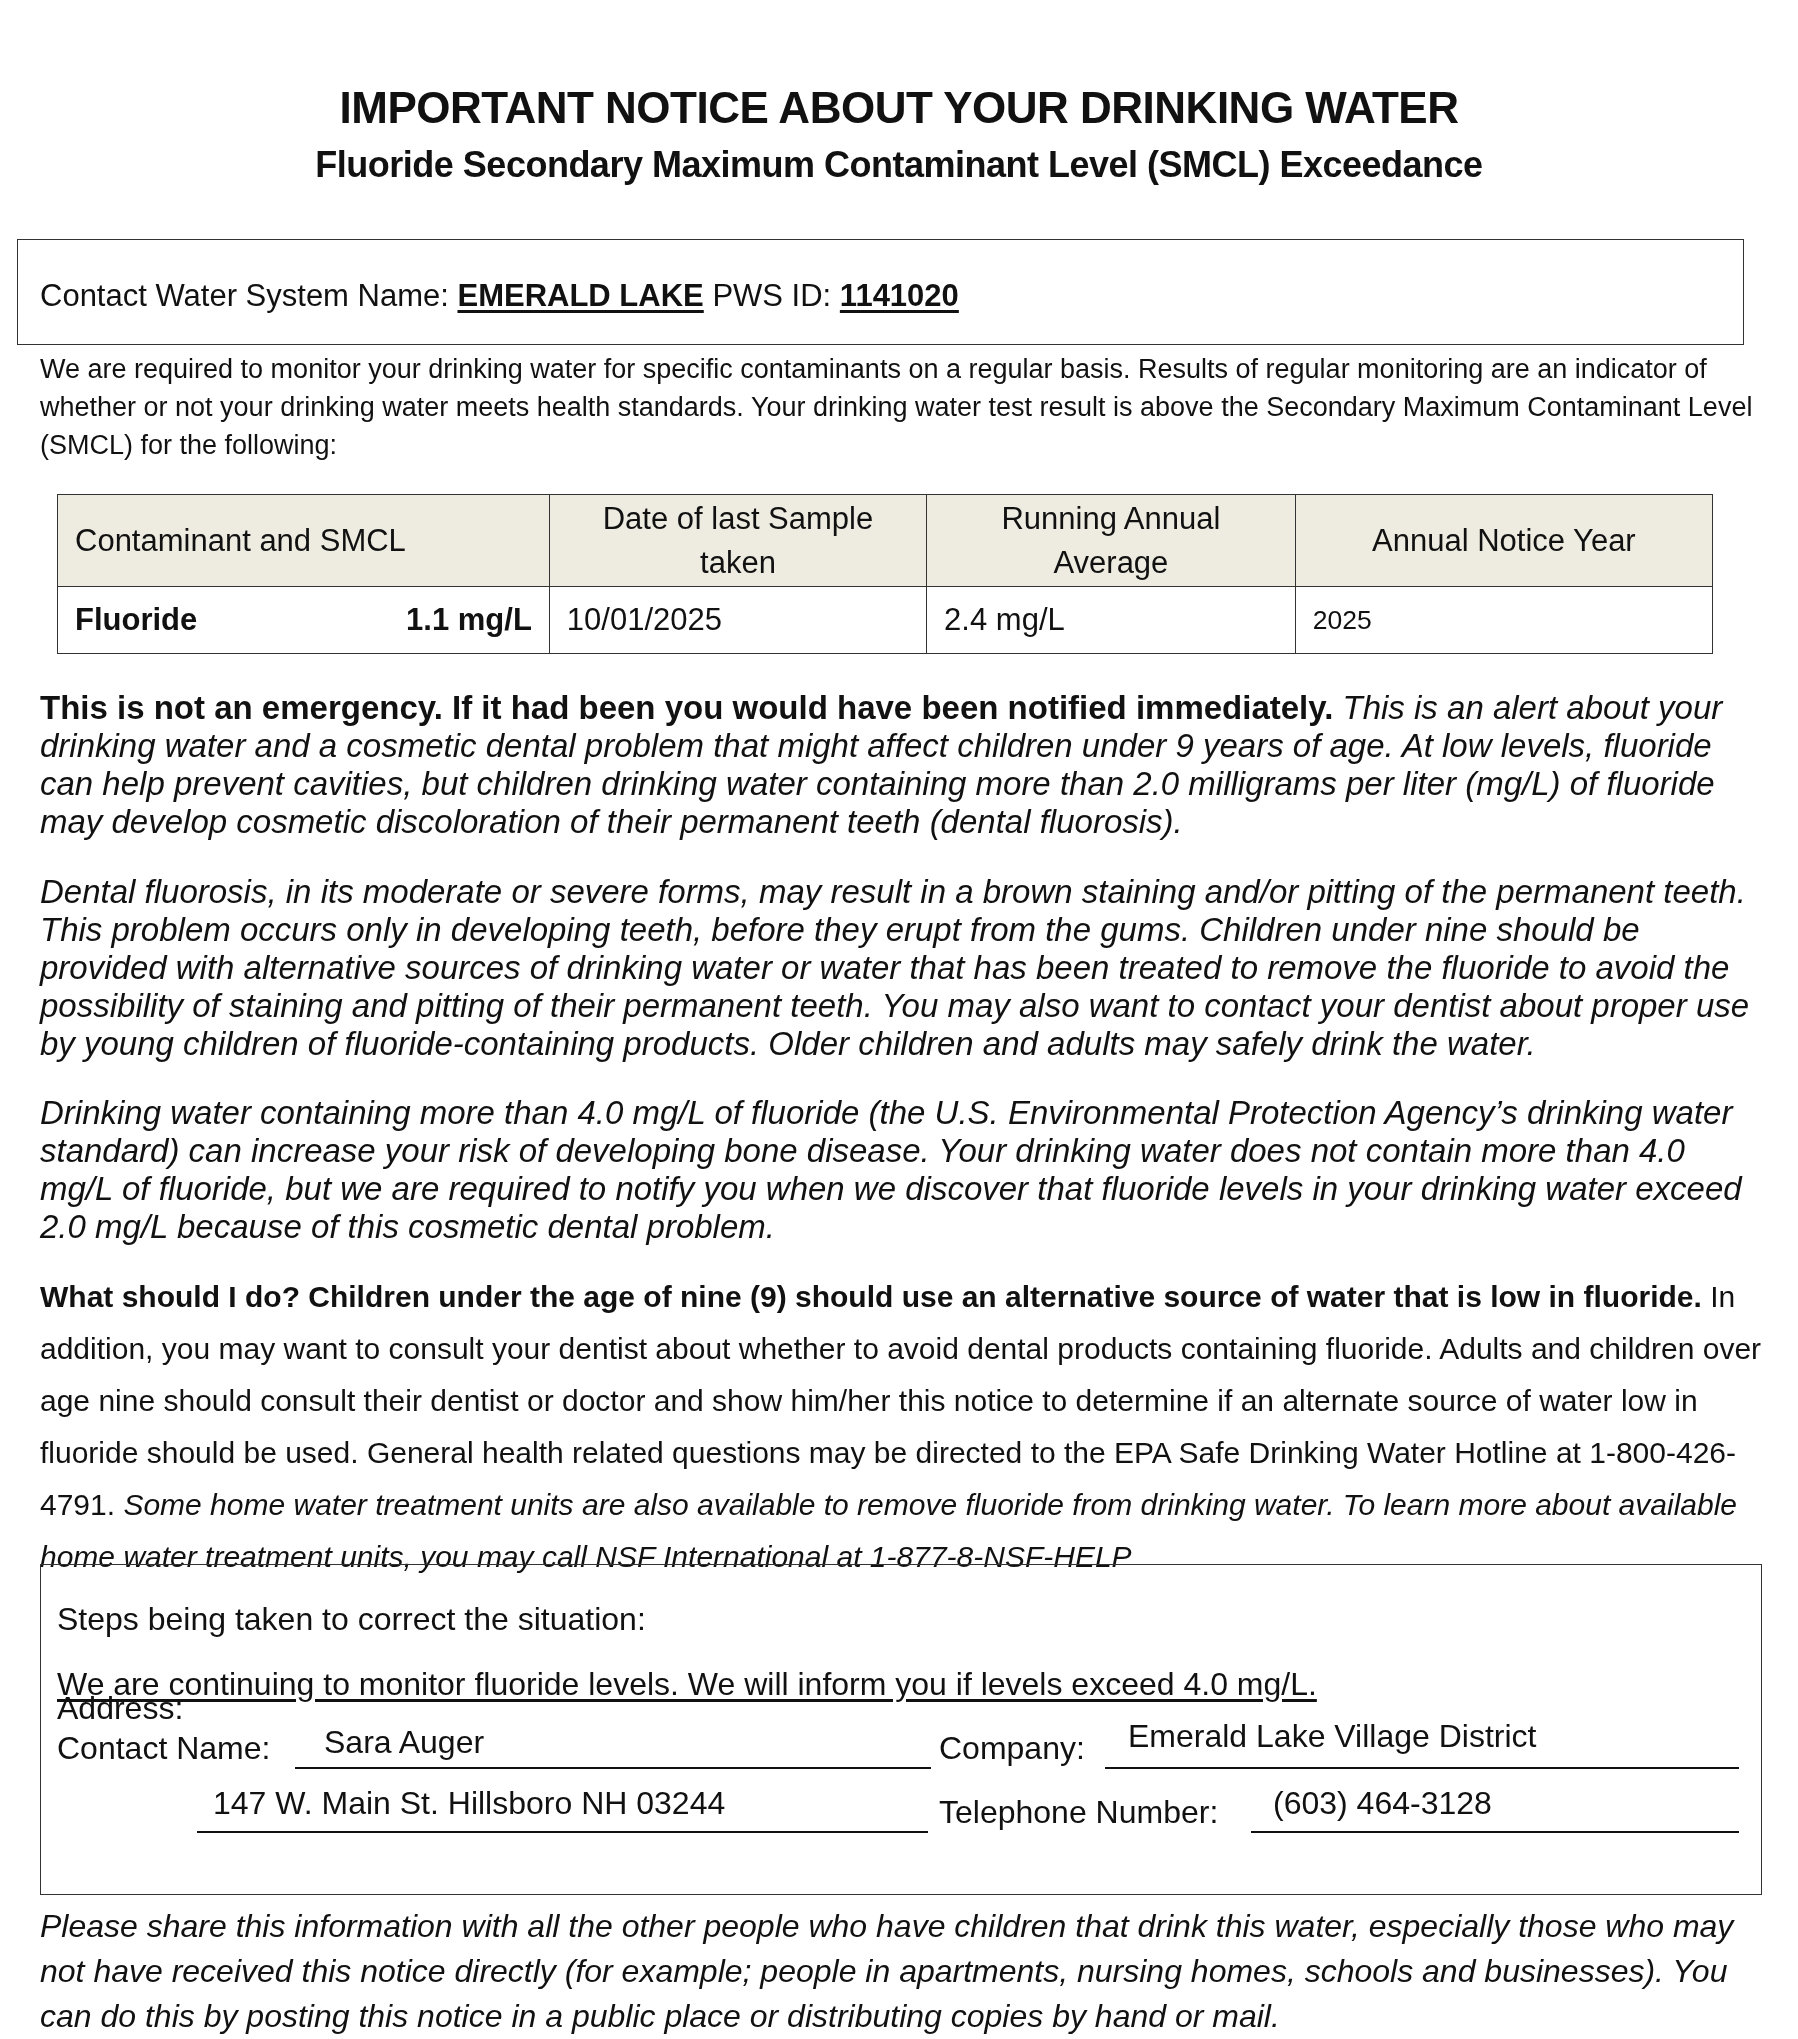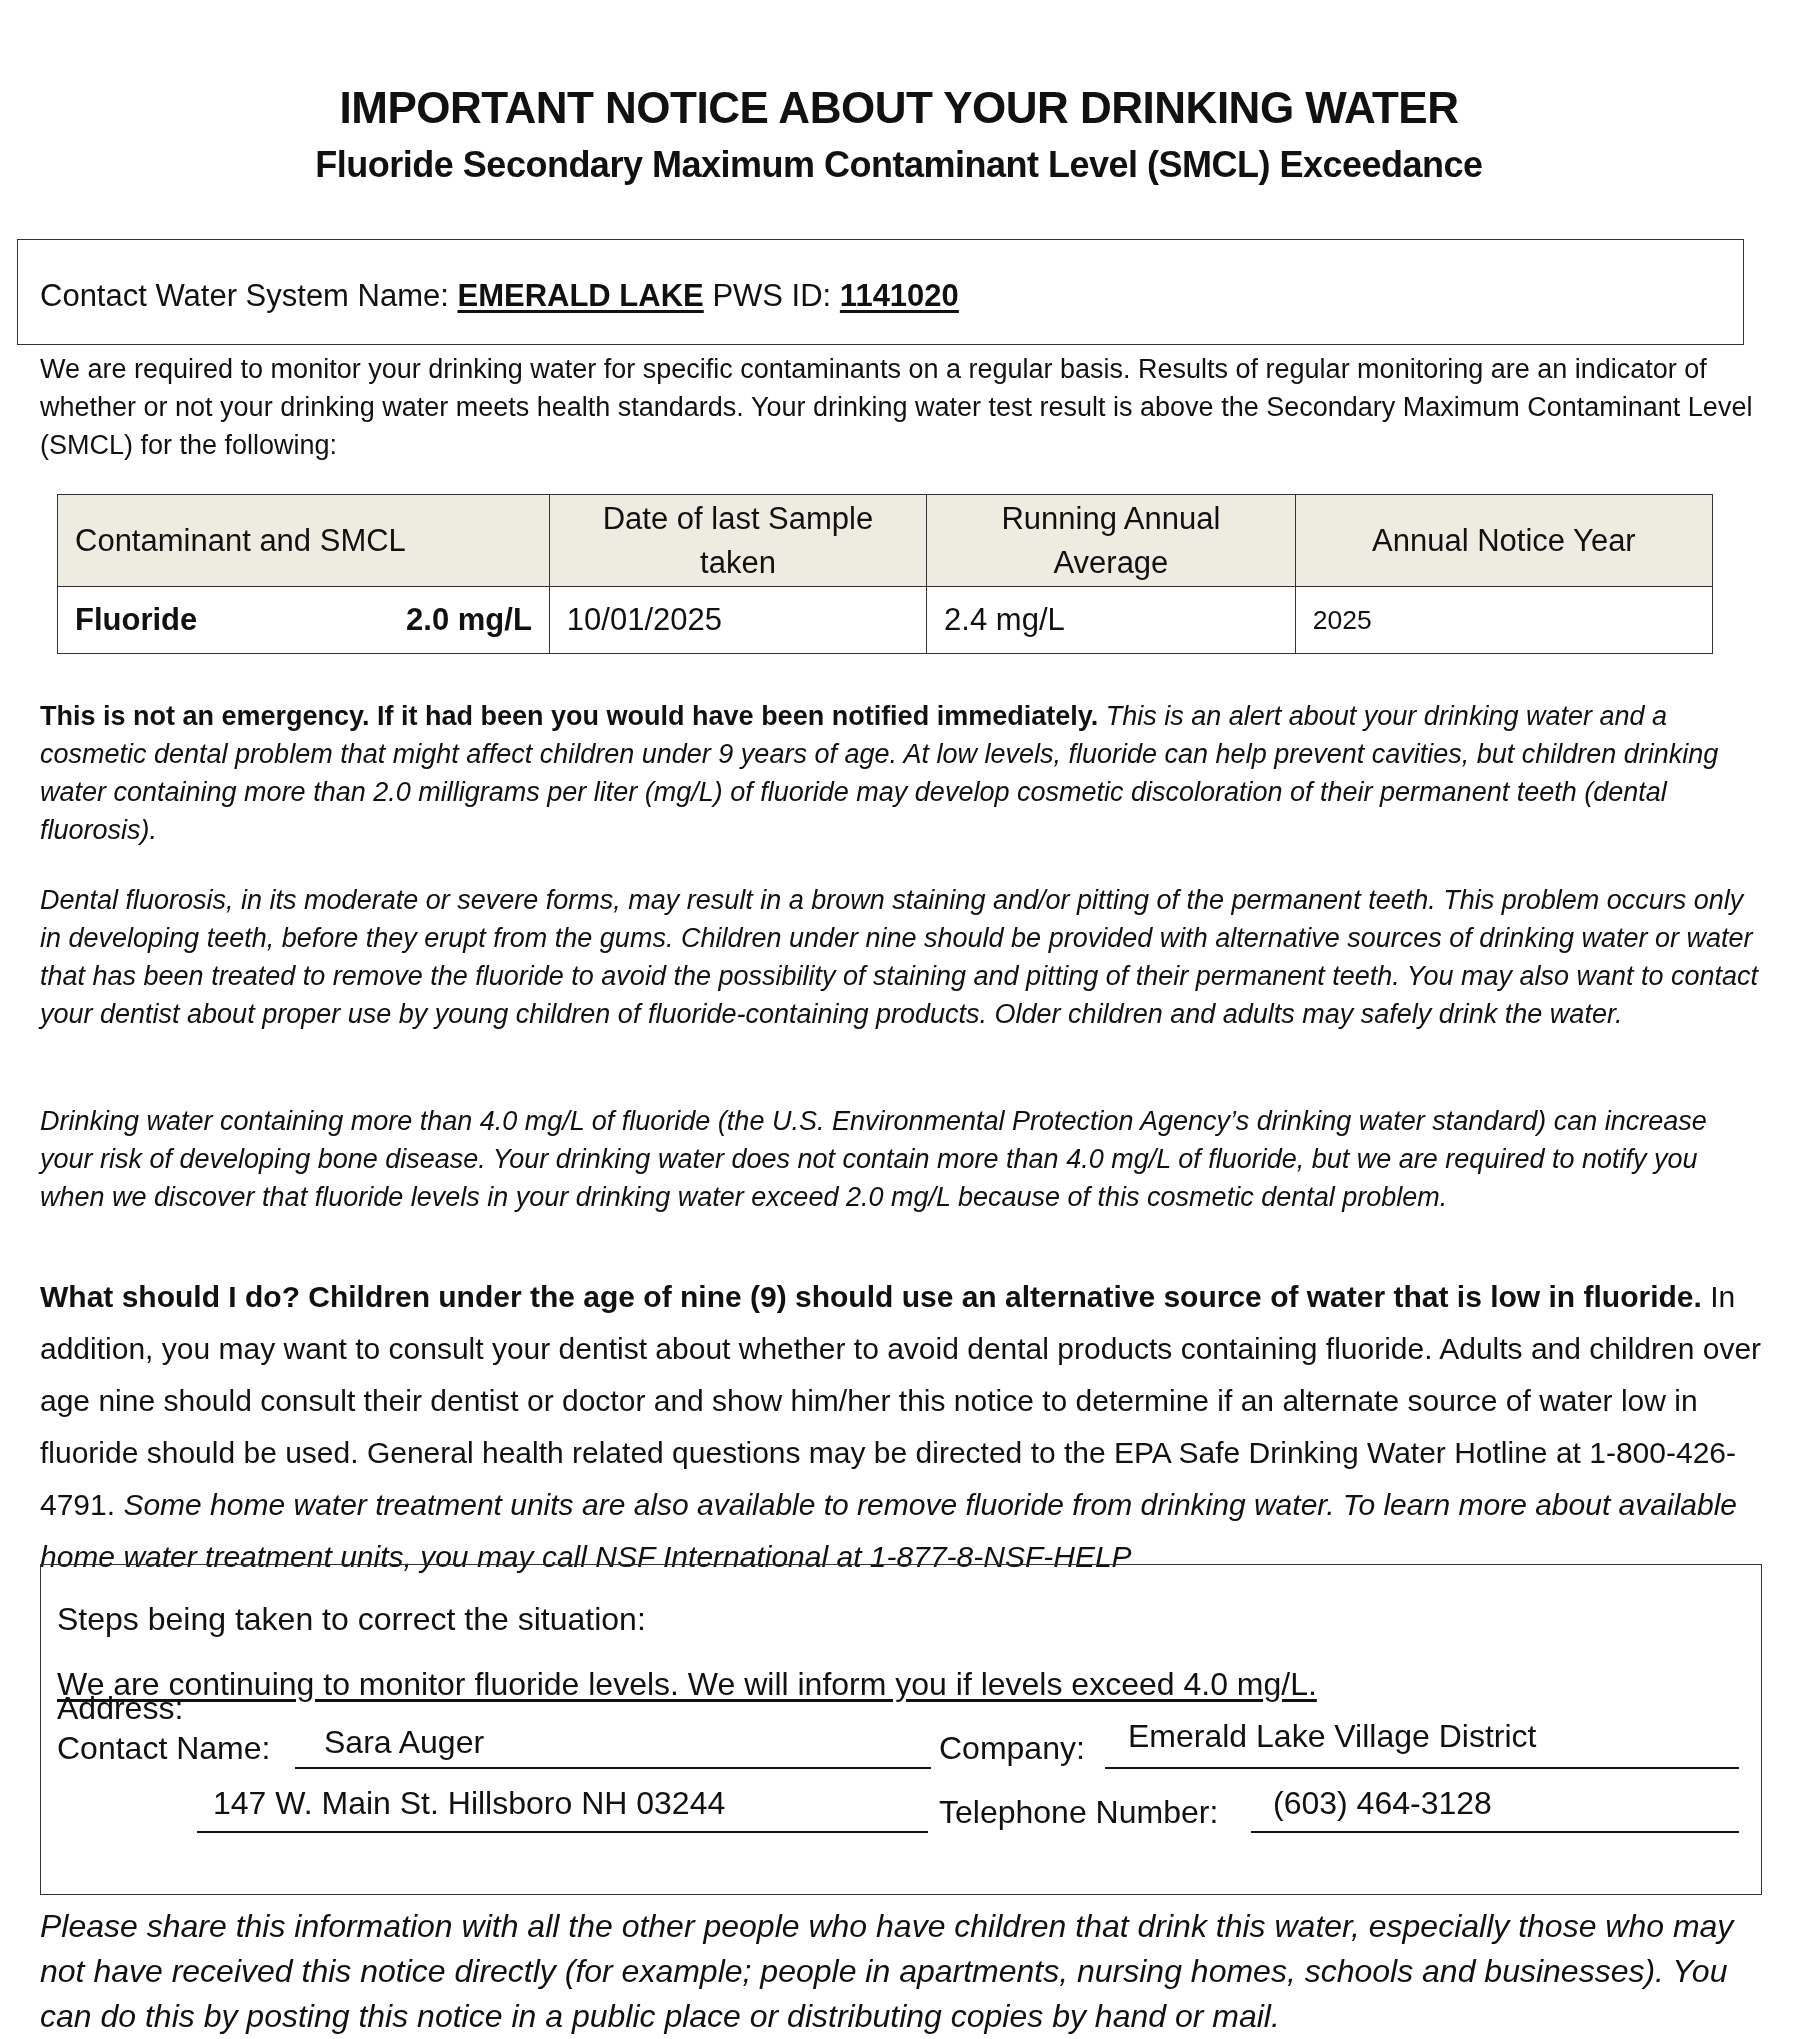--- a/index.html
+++ b/index.html
@@ -33,21 +33,21 @@
   .table th, .table td {
     border: 1.9px solid #333; padding: 0 17px; font-weight: normal;
   }
   .table th { background: #EEECE1; height: 91px; line-height: 44px; text-align: center; }
   .table th.first { text-align: left; }
   .table td { height: 66px; }
   .c1 { width: 420px; } .c2 { width: 314px; } .c3 { width: 306px; } .c4 { width: 351px; }
   .fl-name { font-weight: bold; }
   .fl-smcl { font-weight: bold; float: right; }
   .year { font-weight: bold; font-size: 26.5px; }
-  .para { font-size: 27px; line-height: 38px; font-style: italic; margin-top: 8px; }
+  .para { font-size: 33px; line-height: 38px; font-style: italic; }
   .para b { font-style: normal; }
   .p1 { top: 689px; }
   .p2 { top: 873px; }
   .p3 { top: 1094px; }
   .p4 { top: 1271px; font-size: 30px; line-height: 52px; }
   .p4 .bold { font-weight: bold; }
   .p4 .it { font-style: italic; }
   .steps-box {
     left: 40px; top: 1564px; width: 1722px; height: 331px;
     border: 1.9px solid #333; box-sizing: border-box;
@@ -81,21 +81,21 @@
       <th class="c1 first">Contaminant and SMCL</th>
       <th class="c2">Date of last Sample taken</th>
       <th class="c3">Running Annual Average</th>
       <th class="c4">Annual Notice Year</th>
     </tr>
   </thead>
   <tbody>
     <tr>
       <td>
         <span class="fl-name">Fluoride</span>
-        <span class="fl-smcl">2.0 mg/L</span>
+        <span class="fl-smcl">1.1 mg/L</span>
       </td>
       <td>10/01/2025</td>
       <td>2.4 mg/L</td>
       <td class="year">2025</td>
     </tr>
   </tbody>
 </table>
 
 <div class="abs p para p1"><b>This is not an emergency. If it had been you would have been notified immediately.</b><span> This is an alert about your drinking water and a cosmetic dental problem that might affect children under 9 years of age. At low levels, fluoride can help prevent cavities, but children drinking water containing more than 2.0 milligrams per liter (mg/L) of fluoride may develop cosmetic discoloration of their permanent teeth (dental fluorosis).</span></div>
 

